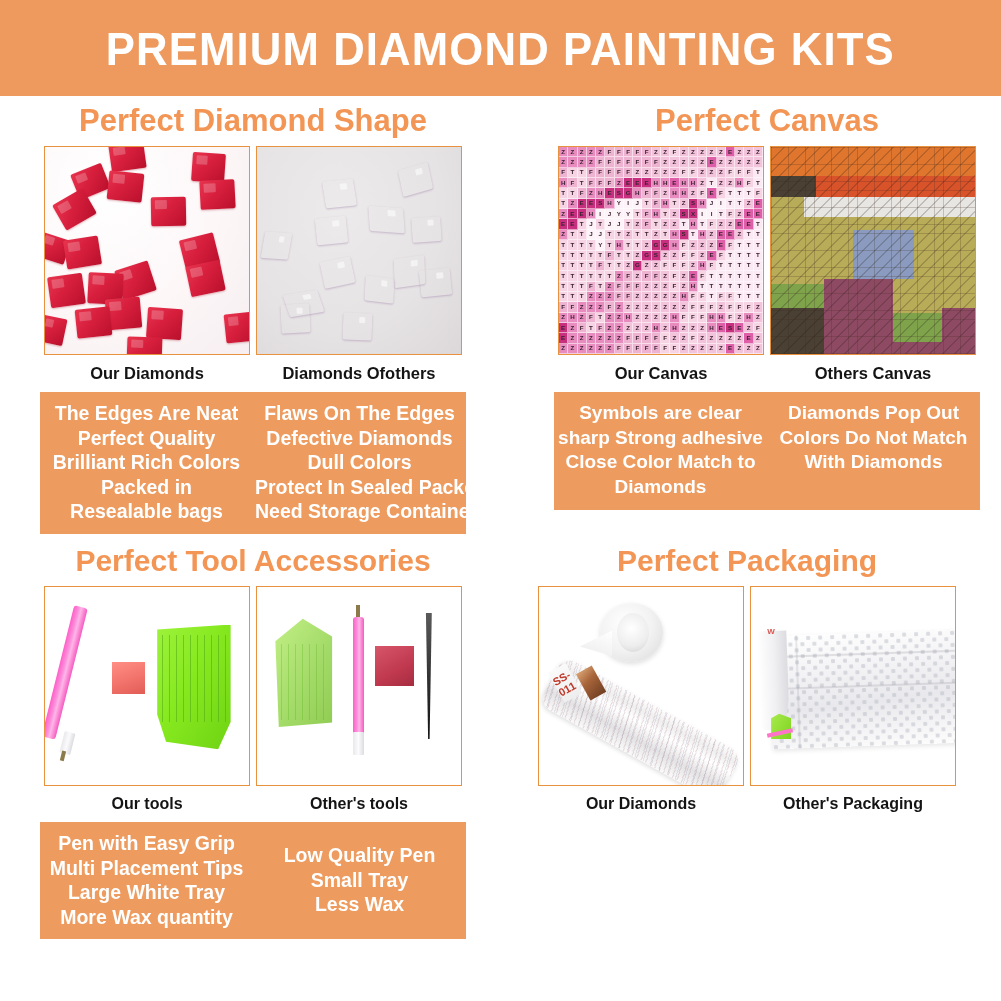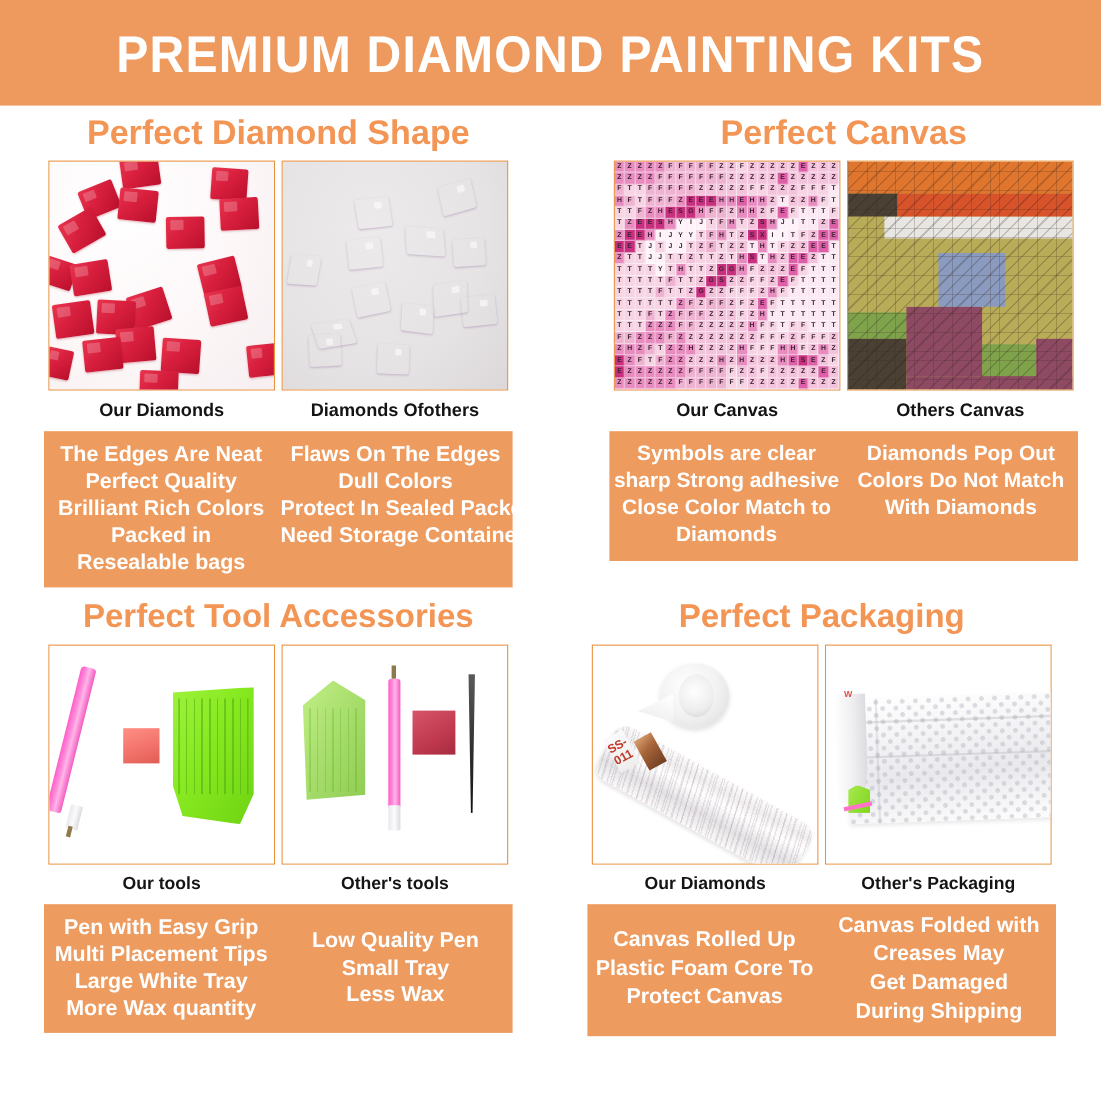--- a/index.html
+++ b/index.html
@@ -298,20 +298,21 @@
       <div class="feature-box">
         <div class="feature-col">
           <div>The Edges Are Neat</div>
           <div>Perfect Quality</div>
           <div>Brilliant Rich Colors</div>
           <div>Packed in</div>
           <div>Resealable bags</div>
         </div>
         <div class="feature-col">
           <div>Flaws On The Edges</div>
+          <div>Defective Diamonds</div>
           <div>Dull Colors</div>
           <div>Protect In Sealed Packets</div>
           <div>Need Storage Containers</div>
         </div>
       </div>
     </div>
 
     <div class="quad q-tr">
       <div class="section-title">Perfect Canvas</div>
 
@@ -897,29 +898,16 @@
             <div style="position:absolute;left:8%;top:20%;width:5%;height:5%;color:#d9534f;font-size:8px;font-weight:bold;">W</div>
           </div>
         </div>
       </div>
 
       <div class="captions">
         <div class="caption">Our Diamonds</div>
         <div class="caption">Other's Packaging</div>
       </div>
 
-      <div class="feature-box">
-        <div class="feature-col">
-          <div>Canvas Rolled Up</div>
-          <div>Plastic Foam Core To</div>
-          <div>Protect Canvas</div>
-        </div>
-        <div class="feature-col">
-          <div>Canvas Folded with</div>
-          <div>Creases May</div>
-          <div>Get Damaged</div>
-          <div>During Shipping</div>
-        </div>
-      </div>
     </div>
 
   </div>
 </div>
 
 </body></html>

